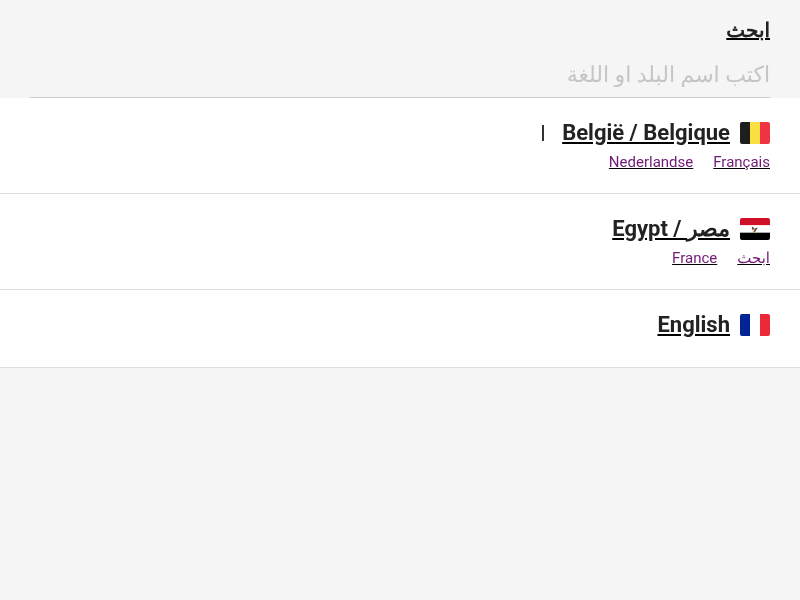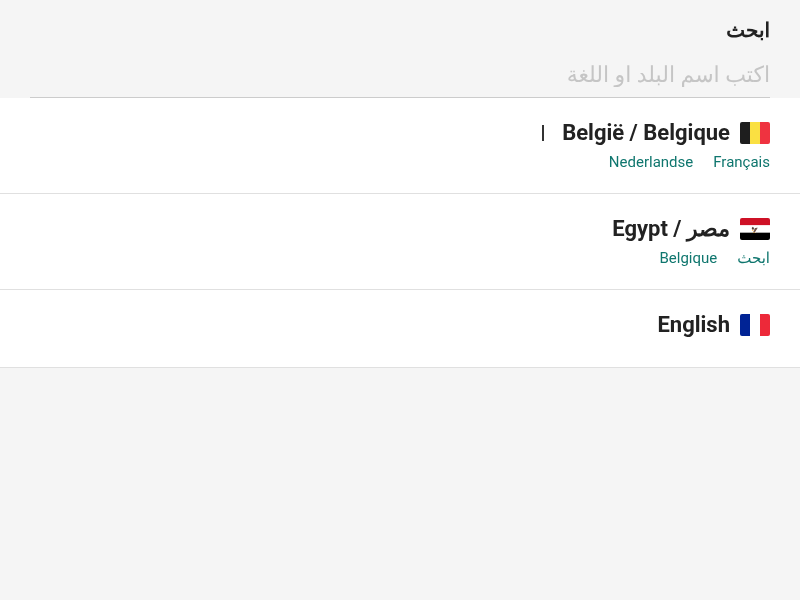--- a/index.html
+++ b/index.html
@@ -15,20 +15,21 @@
       font-family: -apple-system, BlinkMacSystemFont, 'Segoe UI', Roboto, Arial, sans-serif;
       overflow: hidden;
     }
 
     .page-container {
       width: 800px;
       height: 600px;
       background-color: #f5f5f5;
       display: flex;
       flex-direction: column;
+      text-decoration: underline;
     }
 
     
     .header {
       background-color: #f5f5f5;
       padding: 18px 30px 0 30px;
       text-align: right;
     }
 
     .search-title {
@@ -97,21 +98,21 @@
 
     .country-languages {
       display: flex;
       justify-content: flex-end;
       gap: 20px;
       flex-direction: row;
     }
 
     .language-tag {
       font-size: 15px;
-      color: #0f766e;
+      color: #701a75;
       cursor: pointer;
     }
 
     
     .flag-be {
       display: inline-flex;
       align-items: center;
     }
 
     .flag-eg {
@@ -186,21 +187,21 @@
           <svg class="flag-svg" viewBox="0 0 30 22" xmlns="http://www.w3.org/2000/svg">
             <rect x="0" y="0" width="30" height="7.33" fill="#CE1126"></rect>
             <rect x="0" y="7.33" width="30" height="7.33" fill="#FFFFFF"></rect>
             <rect x="0" y="14.67" width="30" height="7.33" fill="#000000"></rect>
 
             <text x="15" y="14" text-anchor="middle" font-size="6" fill="#C09300">🦅</text>
           </svg>
         </span>
       </div>
       <div class="country-languages">
-        <span class="language-tag">Belgique</span>
+        <span class="language-tag">France</span>
         <span class="language-tag">ابحث</span>
       </div>
     </div>
 
     <div class="country-item">
       <div class="country-name-row">
         <span class="country-name">English</span>
 
         <span class="flag flag-fr">
           <svg class="flag-svg" viewBox="0 0 30 22" xmlns="http://www.w3.org/2000/svg">

